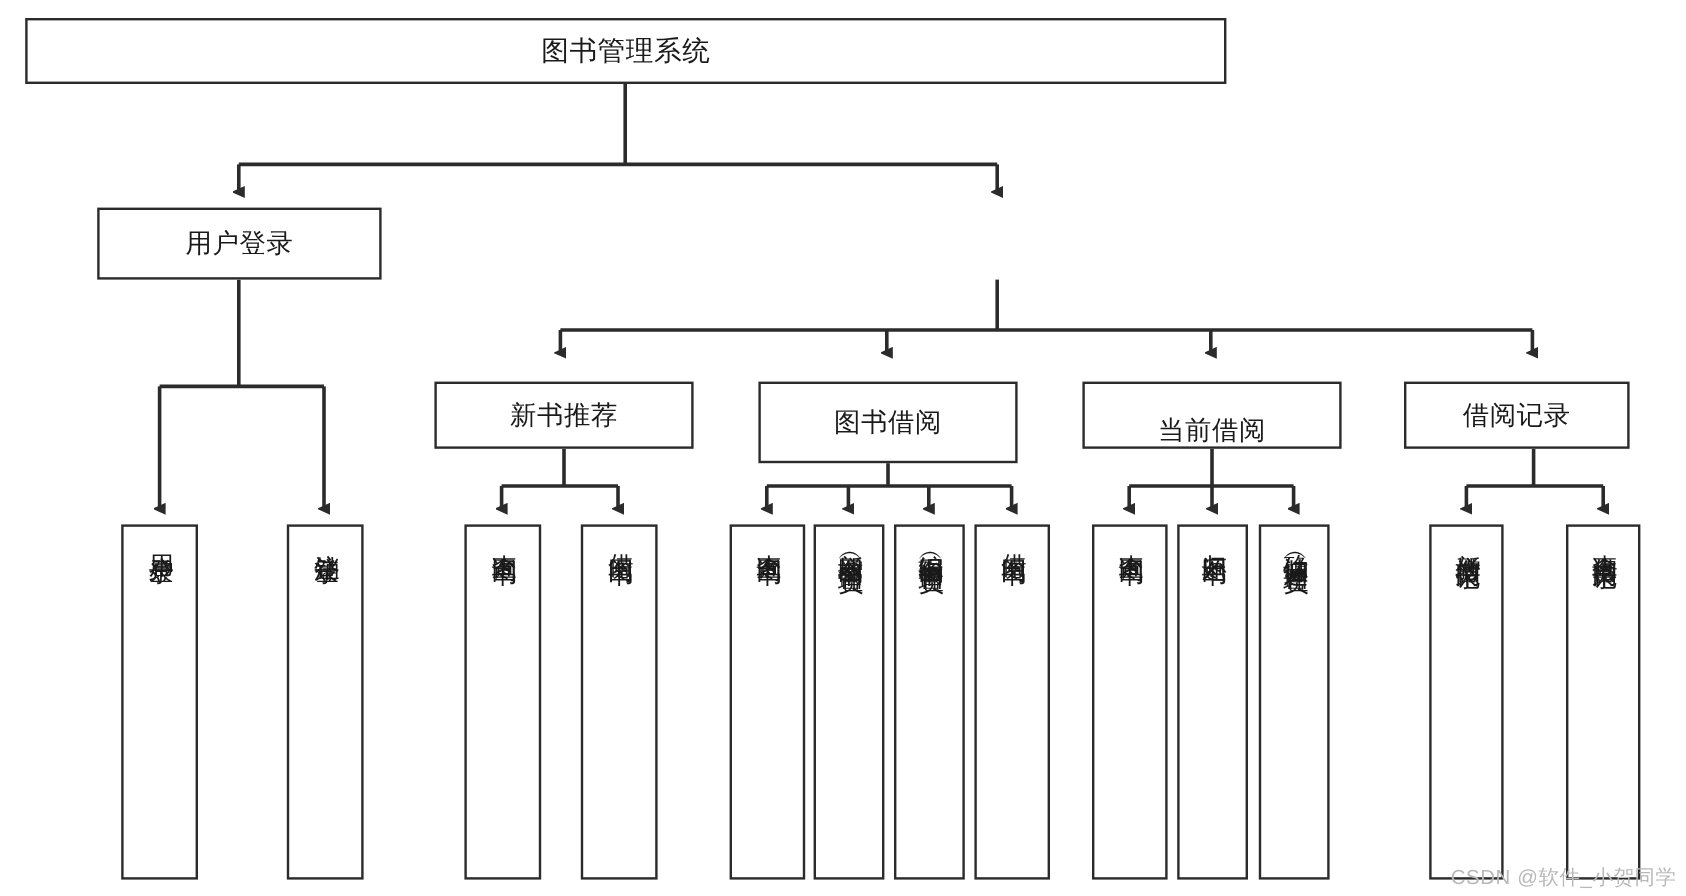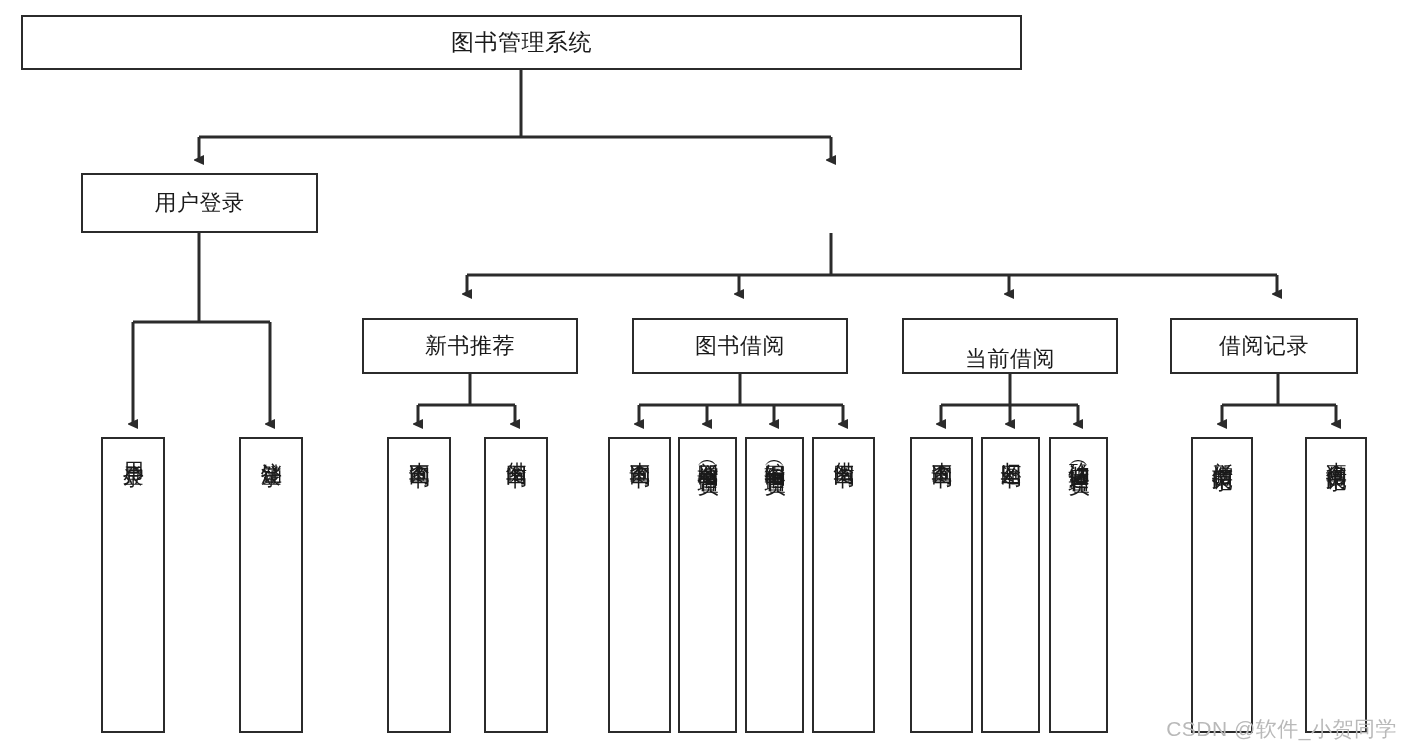--- a/index.html
+++ b/index.html
@@ -56,21 +56,21 @@
     text-orientation: upright;
     font-size: 21px;
     letter-spacing: 2px;
     margin: 0 auto;
   }
   .node.root .node-label { font-size: 23px; text-align: center; }
   .watermark {
     position: absolute;
     right: 8px;
     bottom: 4px;
-    font-size: 21px;
+    font-size: 17px;
     color: #b9b9b9;
     letter-spacing: 0.5px;
     user-select: none;
     white-space: nowrap;
   }
 </style>
 </head>
 <body>
 
 <div id="diagram-root">
@@ -129,21 +129,21 @@
     <span class="node-label">图书管理系统</span>
   </div>
 
   <div class="node horizontal" style="left:81px; top:173px; width:237px; height:60px;">
     <span class="node-label">用户登录</span>
   </div>
 
   <div class="node horizontal" style="left:362px; top:318px; width:216px; height:56px;">
     <span class="node-label">新书推荐</span>
   </div>
-  <div class="node horizontal" style="left:632px; top:318px; width:216px; height:56px;">
+  <div class="node horizontal" style="left:632px; top:318px; width:216px; height:68px;">
     <span class="node-label">图书借阅</span>
   </div>
   <div class="node horizontal" style="left:902px; top:318px; width:216px; height:56px;align-items:flex-end;">
     <span class="node-label">当前借阅</span>
   </div>
   <div class="node horizontal" style="left:1170px; top:318px; width:188px; height:56px;">
     <span class="node-label">借阅记录</span>
   </div>
 
   <div class="node vertical" style="left:101px; top:437px; width:64px; height:296px;">

